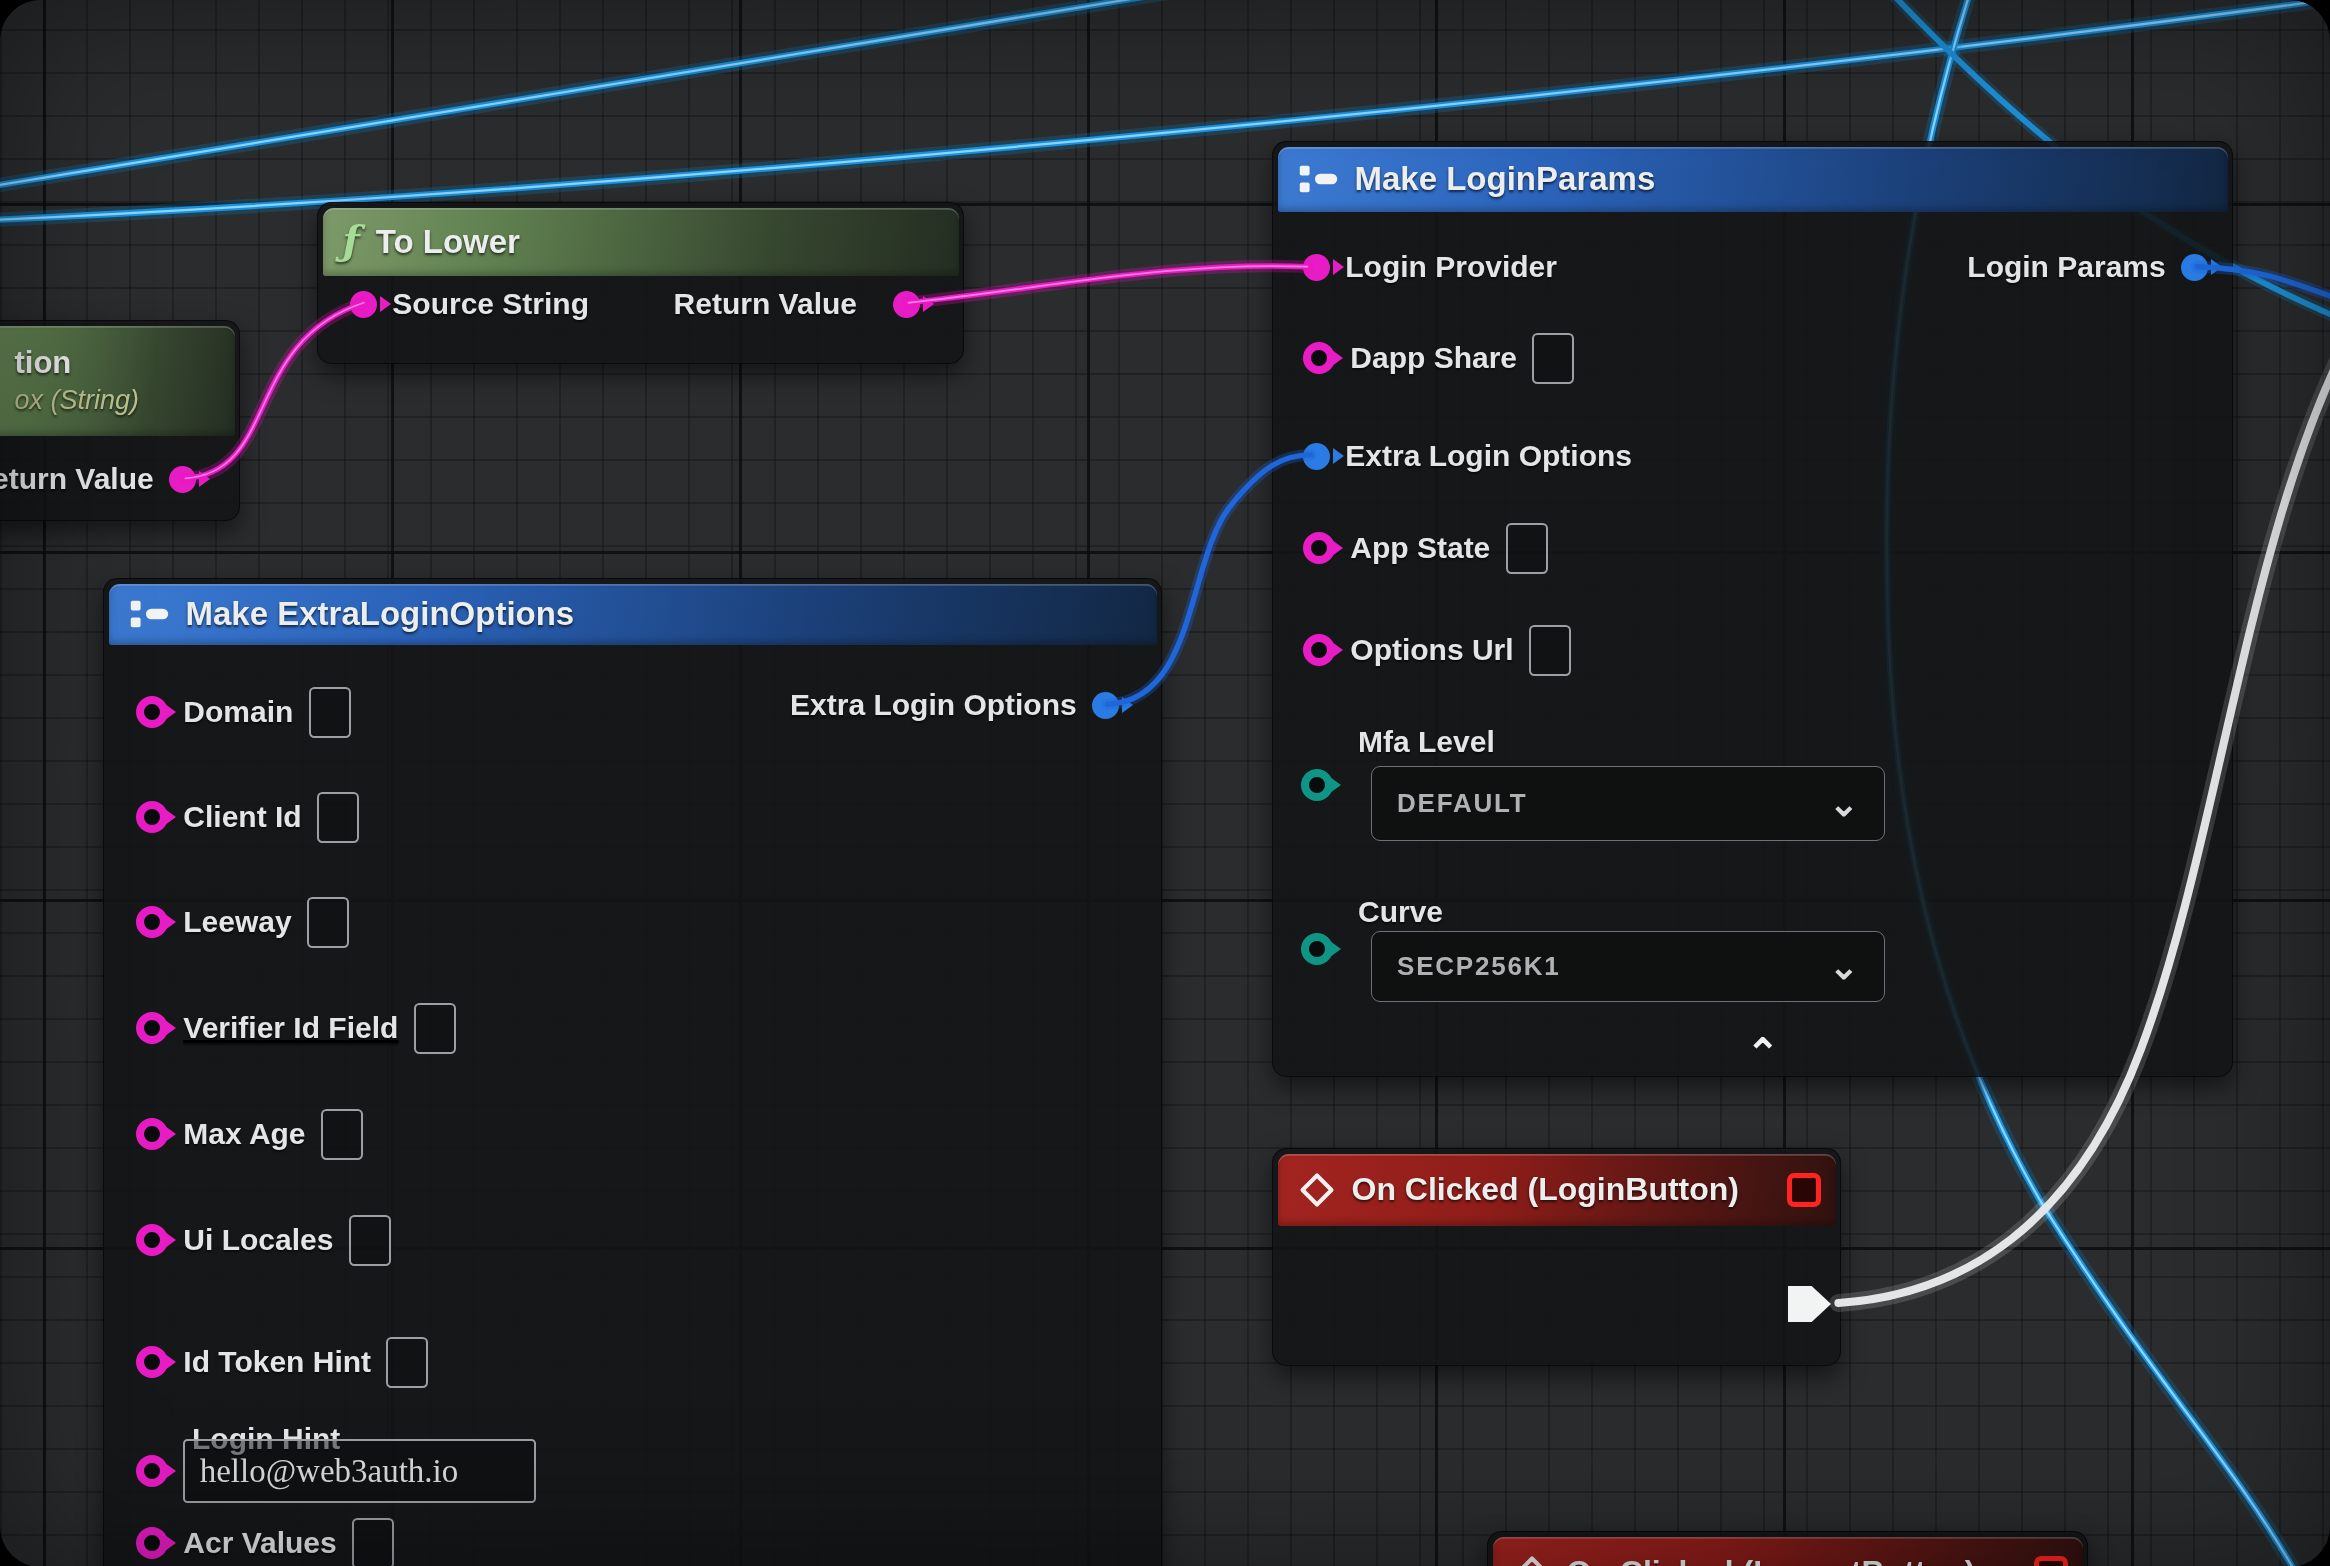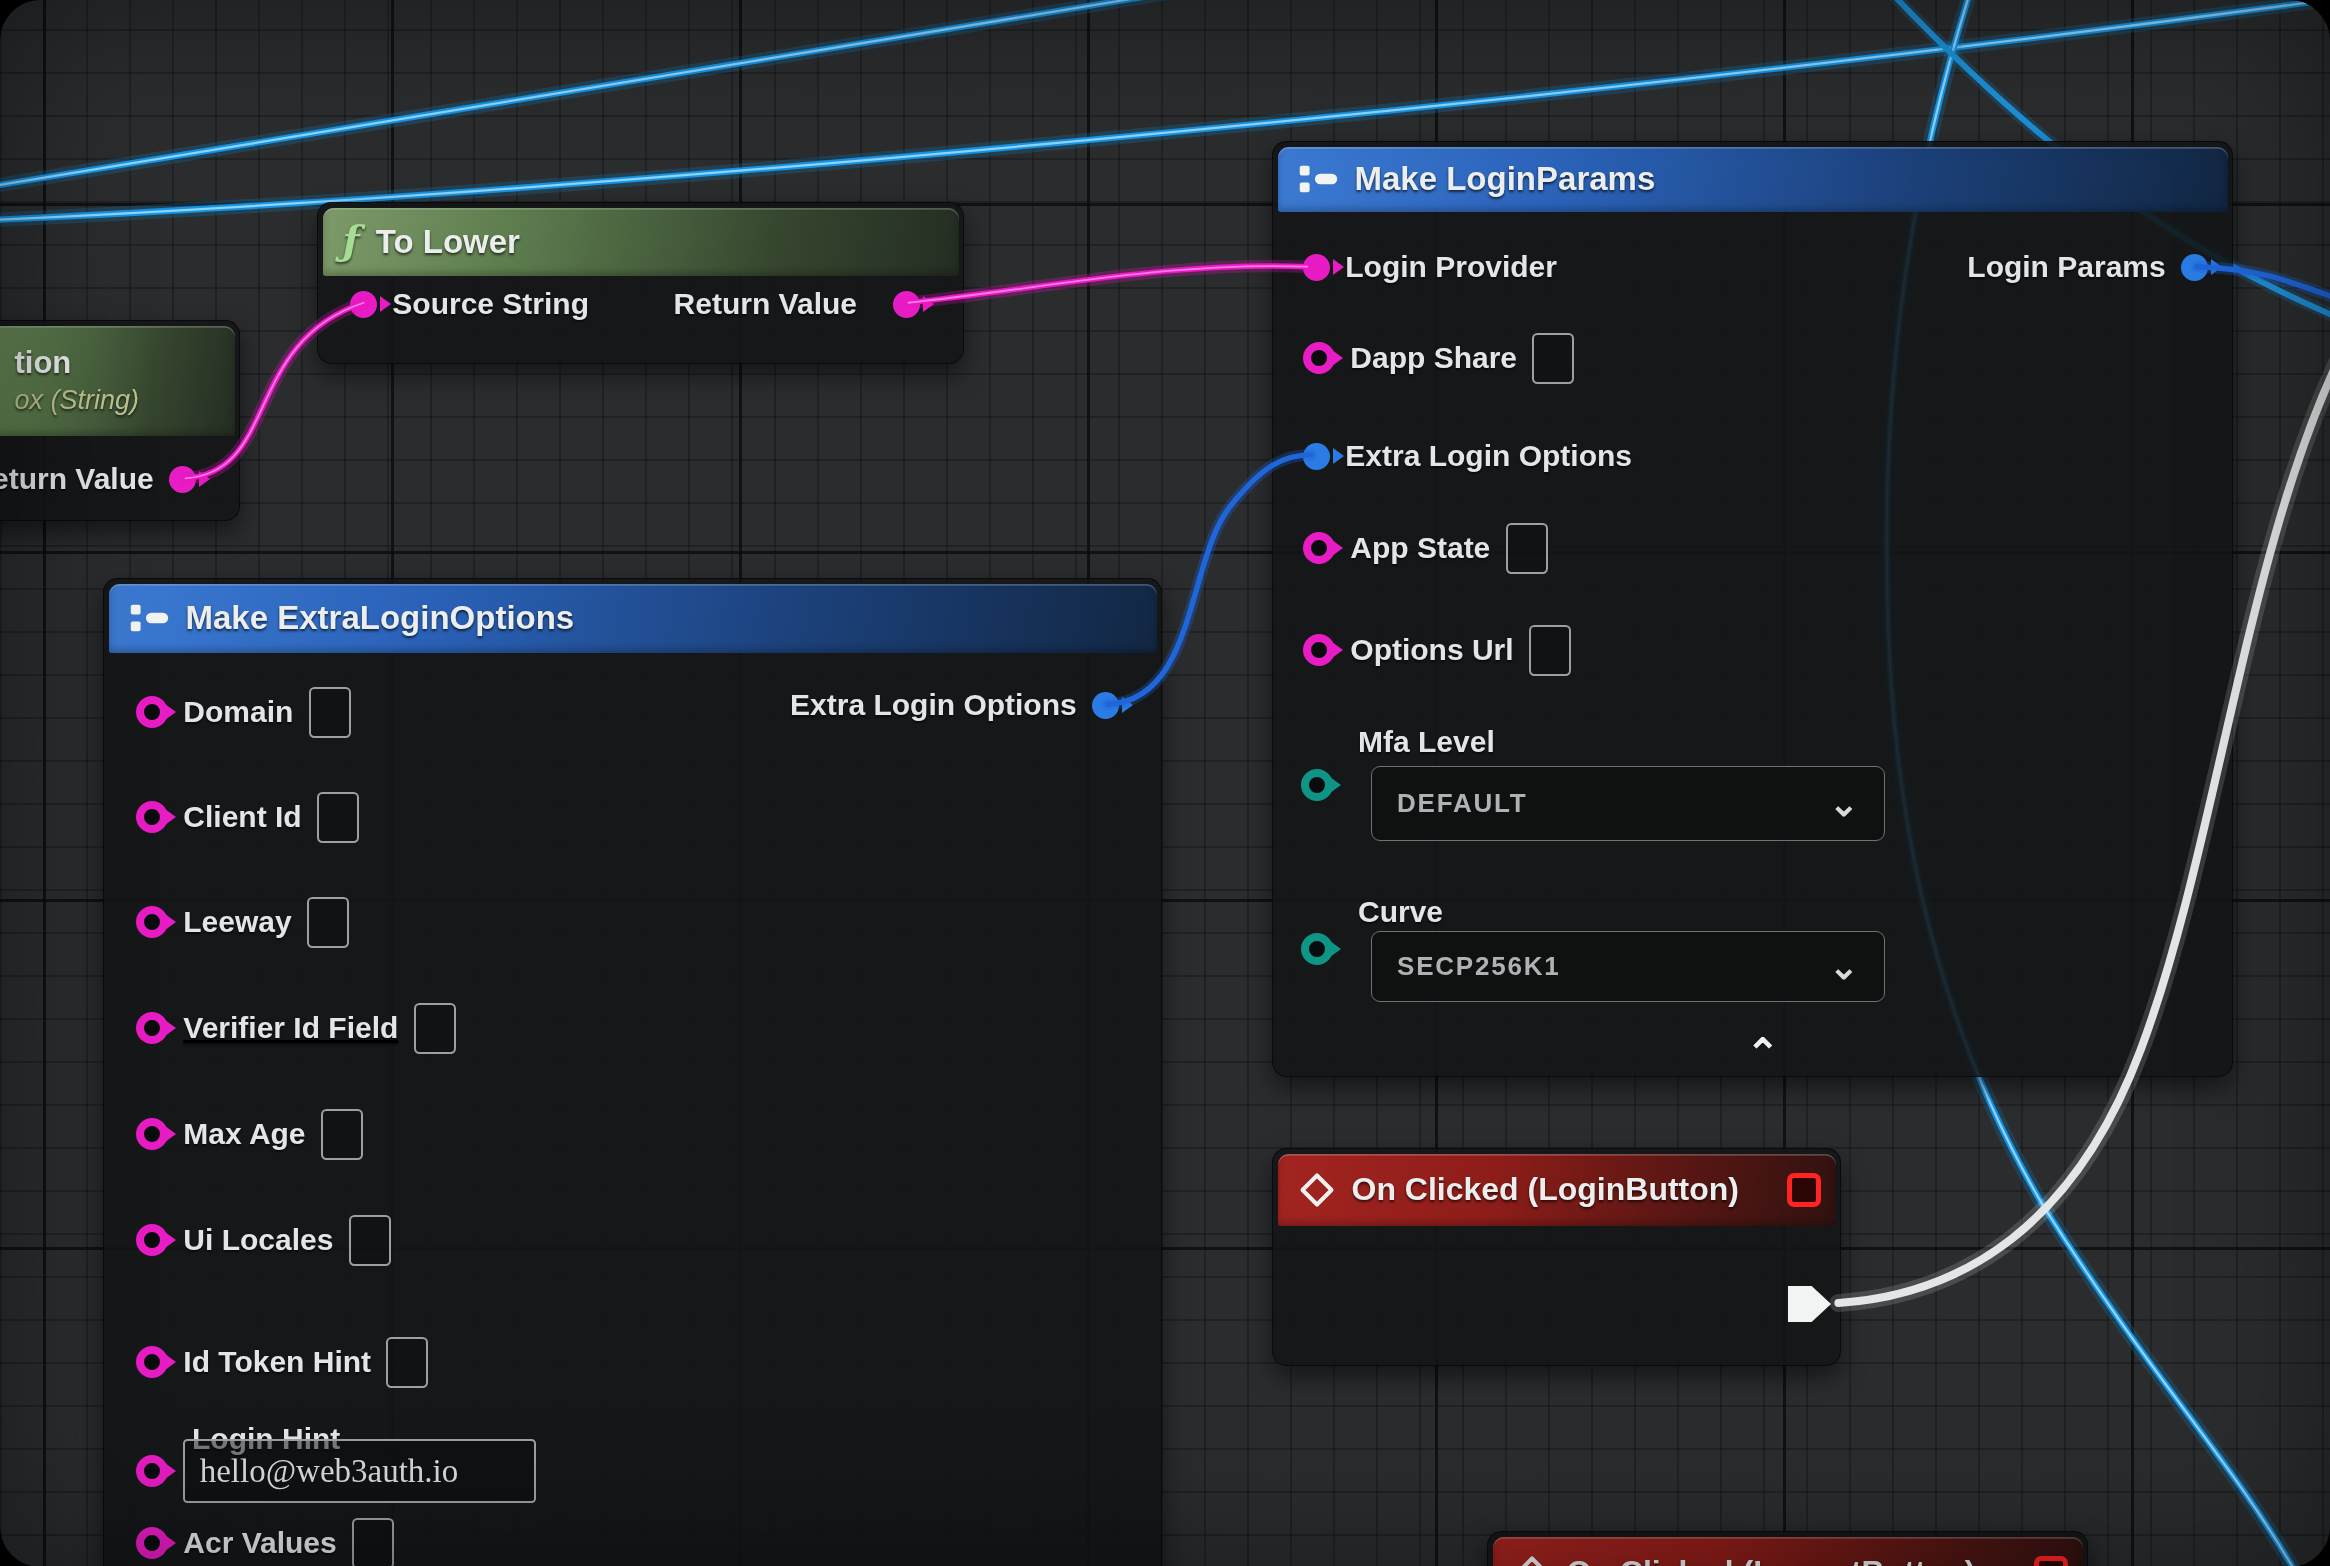--- a/index.html
+++ b/index.html
@@ -124,21 +124,21 @@
       <span class="pin filled magenta"></span>
       <span class="plabel">Source String</span>
     </div>
     <div class="row right" style="right:43px;top:72px;left:324px;gap:36px;">
       <span class="plabel">Return Value</span>
       <span class="pin filled magenta"></span>
     </div>
   </div>
 
   <div class="node" style="left:103px;top:578px;width:1059px;height:1044px;">
-    <div class="nheader blue" style="height:69px;">
+    <div class="nheader blue" style="height:61px;">
       <svg width="41" height="34" viewBox="0 0 46 38">
         <rect x="2" y="4" width="11" height="11" rx="2" fill="#f2f3f3"></rect>
         <rect x="2" y="23" width="11" height="11" rx="2" fill="#f2f3f3"></rect>
         <rect x="19" y="13" width="25" height="12" rx="6" fill="#f2f3f3"></rect>
       </svg>
       <span>Make ExtraLoginOptions</span>
     </div>
 
     <div class="row right" style="right:42px;top:97px;left:540px;">
       <span class="plabel">Extra Login Options</span>

